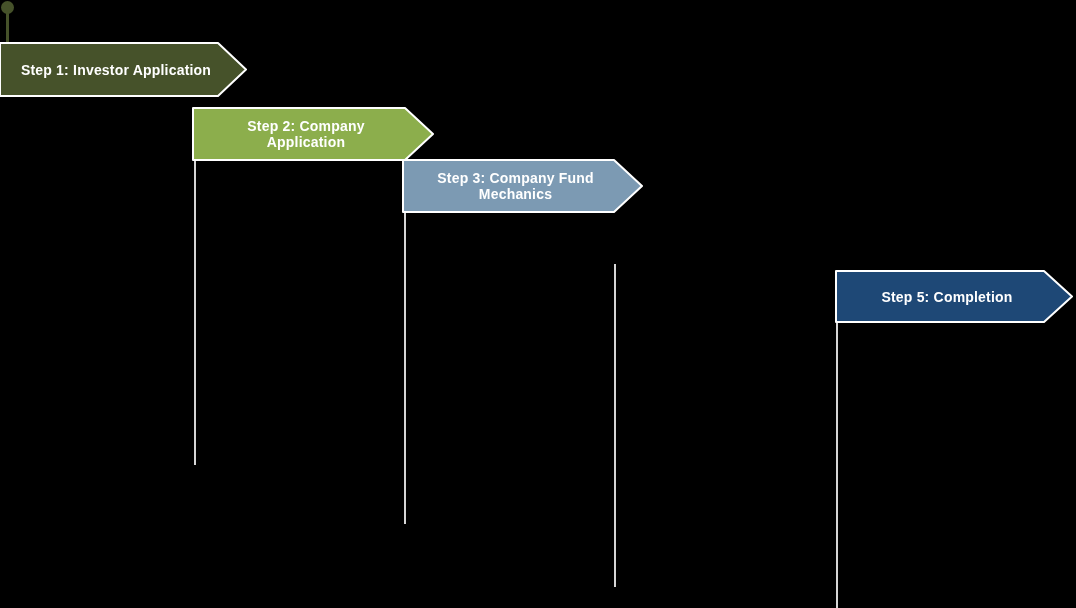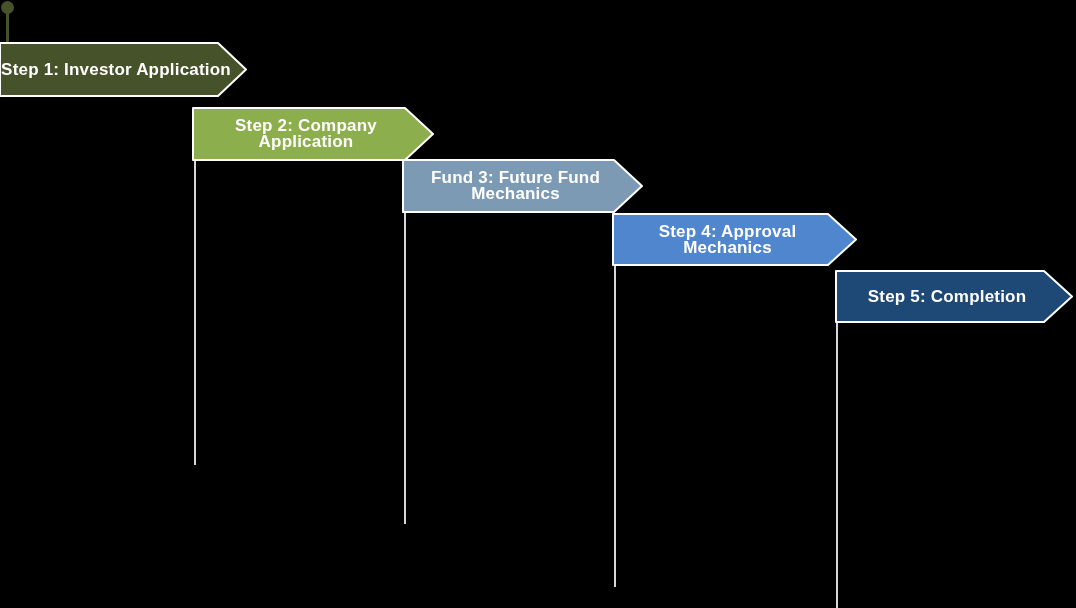--- a/index.html
+++ b/index.html
@@ -30,21 +30,21 @@
     top: 0;
     width: 100%;
     height: 100%;
     display: flex;
     flex-direction: column;
     align-items: center;
     justify-content: center;
     padding-right: 14px;
     box-sizing: border-box;
     color: #FFFFFF;
-    font-size: 17px;
+    font-size: 14px;
     font-weight: bold;
     line-height: 16px;
     text-align: center;
     letter-spacing: 0.2px;
   }
   
   .s1 { left: 0px;   top: 43px;  width: 246px; height: 53px; }
   .s2 { left: 193px; top: 100px; width: 240px; height: 52px; margin-top: 8px; }
   .s3 { left: 403px; top: 160px; width: 239px; height: 52px; }
   .s4 { left: 613px; top: 214px; width: 243px; height: 51px; }
@@ -109,34 +109,25 @@
       <div>Step 2: Company</div>
       <div>Application</div>
     </div>
   </div>
 
   <div class="step s3">
     <svg width="239" height="52" viewBox="0 0 239 52">
       <polygon points="0,0 211,0 239,26 211,52 0,52" stroke="#FFFFFF" stroke-width="2" stroke-linejoin="round" fill="#7C9AB3"></polygon>
     </svg>
     <div class="label">
-      <div>Fund 3: Future Fund</div>
+      <div>Step 3: Company Fund</div>
       <div>Mechanics</div>
     </div>
   </div>
 
-  <div class="step s4">
-    <svg width="243" height="51" viewBox="0 0 243 51">
-      <polygon points="0,0 215,0 243,25.5 215,51 0,51" stroke="#FFFFFF" stroke-width="2" stroke-linejoin="round" fill="#4F86CE"></polygon>
-    </svg>
-    <div class="label">
-      <div>Step 4: Approval Mechanics</div>
-      <div></div>
-    </div>
-  </div>
 
   <div class="step s5">
     <svg width="236" height="51" viewBox="0 0 236 51">
       <polygon points="0,0 208,0 236,25.5 208,51 0,51" stroke="#FFFFFF" stroke-width="2" stroke-linejoin="round" fill="#1E4876"></polygon>
     </svg>
     <div class="label">
       <div>Step 5: Completion</div>
       <div></div>
     </div>
   </div>

